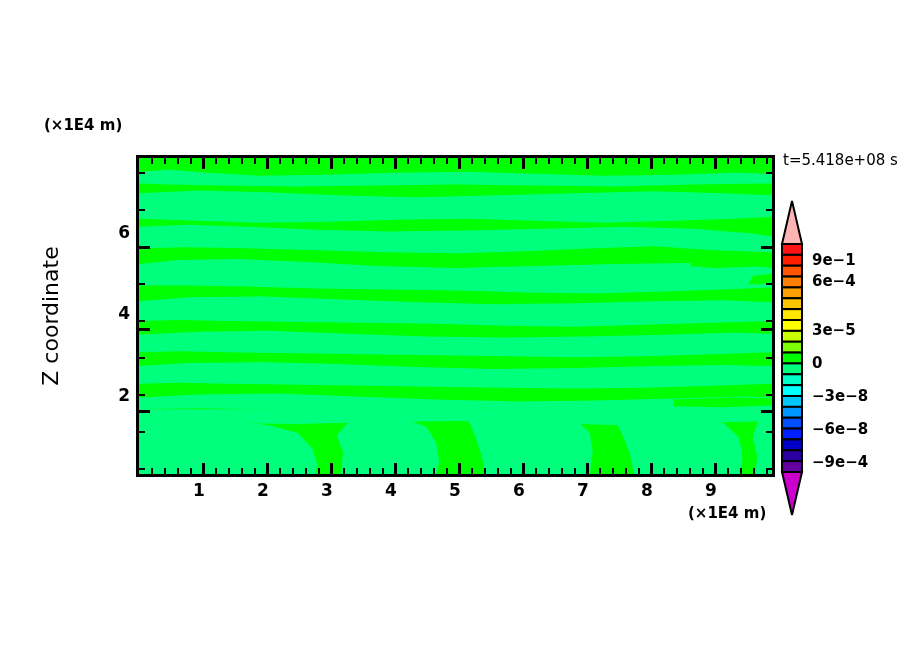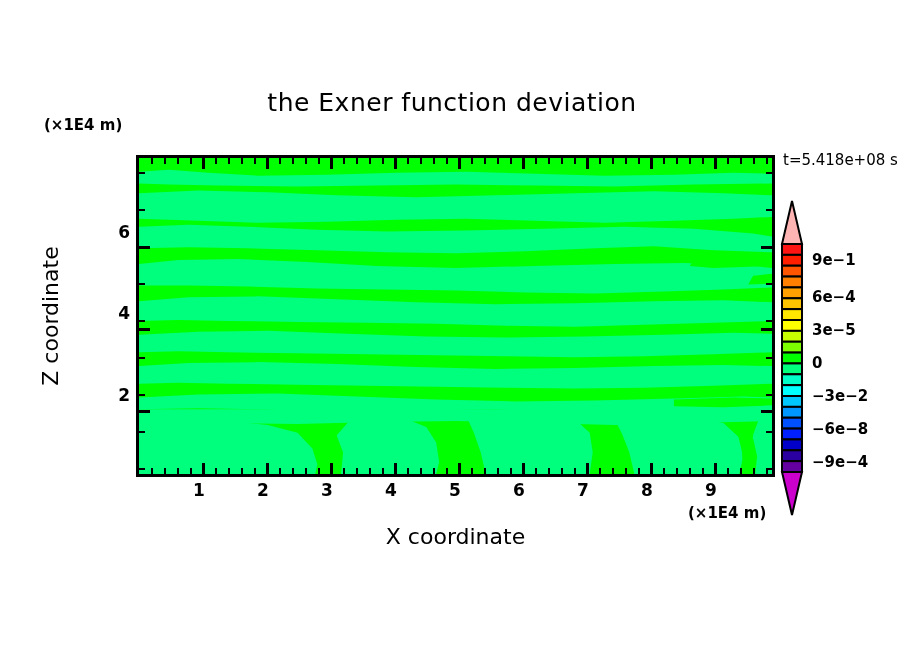--- a/index.html
+++ b/index.html
@@ -158,21 +158,20 @@
     color: #000;
     white-space: nowrap;
     transform: translateY(-50%);
   }
 </style>
 </head>
 <body>
 
 <div class="fig">
 
-  <div id="title">the Exner function deviation</div>
 
   <div id="unit-top-left">(×1E4 m)</div>
 
   <div id="plot-frame">
     <svg id="plot-canvas" viewBox="0 0 639 322" preserveAspectRatio="none">
       <rect x="0" y="0" width="639" height="322" fill="#00ff00"></rect>
       <g fill="#00ff7c" stroke="none">
 
         <path d="M0,14 L30,12 L70,15 L120,18 L190,17 L260,15 L330,14 L400,16 L470,18 L540,17 L600,15 L639,16 L639,26 L560,27 L480,29 L400,28 L320,27 L240,28 L160,29 L80,28 L30,27 L0,26 Z"></path>
         <path d="M0,36 L60,33 L130,35 L200,38 L280,40 L360,38 L440,36 L520,34 L590,36 L639,38 L639,60 L600,62 L540,64 L470,66 L400,64 L330,62 L260,63 L190,65 L120,66 L60,64 L0,62 Z"></path>
@@ -334,21 +333,20 @@
   <div class="xticklabel" style="left:455px">5</div>
   <div class="xticklabel" style="left:519px">6</div>
   <div class="xticklabel" style="left:583px">7</div>
   <div class="xticklabel" style="left:647px">8</div>
   <div class="xticklabel" style="left:711px">9</div>
 
   <div class="yticklabel" style="top:395px">2</div>
   <div class="yticklabel" style="top:313px">4</div>
   <div class="yticklabel" style="top:232px">6</div>
 
-  <div id="xlabel">X coordinate</div>
   <div id="ylabel">Z coordinate</div>
   <div id="unit-bottom-right">(×1E4 m)</div>
 
   <div id="timestamp">t=5.418e+08 s</div>
 
   <div id="colorbar">
     <svg id="colorbar-svg" width="26" height="316" viewBox="0 0 26 316">
 
       <polygon points="13,1 23,44 3,44" fill="#ffb4b4" stroke="#000" stroke-width="2"></polygon>
 
@@ -374,20 +372,20 @@
         <rect x="3" y="239.43" width="20" height="10.86" fill="#0000c8"></rect>
         <rect x="3" y="250.29" width="20" height="10.86" fill="#2a00a0"></rect>
         <rect x="3" y="261.14" width="20" height="10.86" fill="#6400a0"></rect>
       </g>
 
       <polygon points="3,272 23,272 13,315" fill="#cc00cc" stroke="#000" stroke-width="2"></polygon>
     </svg>
   </div>
 
   <div class="cb-label" style="top:260px">9e−1</div>
-  <div class="cb-label" style="top:297px">6e−4</div>
+  <div class="cb-label" style="top:281px">6e−4</div>
   <div class="cb-label" style="top:330px">3e−5</div>
   <div class="cb-label" style="top:363px">0</div>
-  <div class="cb-label" style="top:396px">−3e−2</div>
+  <div class="cb-label" style="top:396px">−3e−8</div>
   <div class="cb-label" style="top:429px">−6e−8</div>
   <div class="cb-label" style="top:462px">−9e−4</div>
 
 </div>
 
 </body></html>

